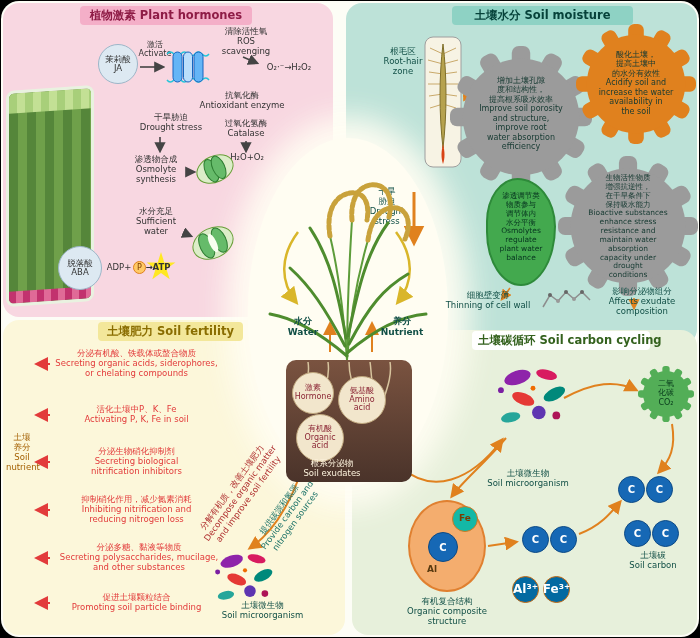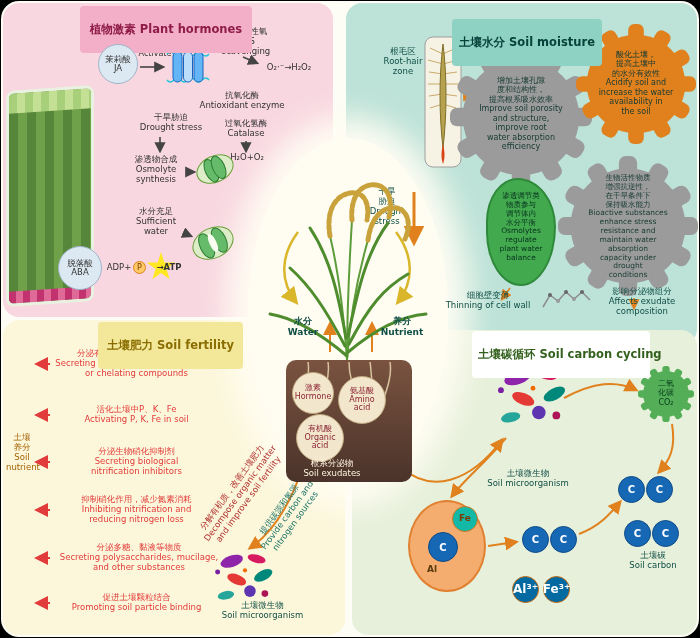--- a/index.html
+++ b/index.html
@@ -9,21 +9,21 @@
   .q{position:absolute;border-radius:16px;z-index:1}
   .q-hormones{left:3px;top:3px;width:330px;height:314px;background:#f8d7e1}
   .q-moisture{left:346px;top:3px;width:351px;height:342px;background:#bde2d8}
   .q-fertility{left:3px;top:320px;width:342px;height:315px;background:#fcf7da}
   .q-carbon{left:352px;top:330px;width:345px;height:305px;background:#e7f0db}
   .ellipse{position:absolute;left:248px;top:138px;width:200px;height:348px;border-radius:50%;
     background:#fffdf2;box-shadow:0 0 30px 22px rgba(255,253,242,.95);z-index:2}
   .ov{position:absolute;left:0;top:0;z-index:3;pointer-events:none}
   .abs{position:absolute;z-index:4}
   .txt{position:absolute;z-index:4;white-space:pre-line;text-align:center;line-height:1.18;color:#333;font-size:9px}
-  .band{position:absolute;z-index:5;text-align:center;font-weight:bold;font-size:11.5px;padding:16px 6px;border-radius:4px;white-space:nowrap}
+  .band{position:absolute;z-index:5;text-align:center;font-weight:bold;font-size:11.5px;padding:2px 6px;border-radius:4px;white-space:nowrap}
   .band-h{background:#f4afc8;color:#8e1c46}
   .band-m{background:#8ed2c4;color:#06423a}
   .band-f{background:#f3e79a;color:#8a6d00}
   .band-c{background:#ffffff;color:#33611d}
   .circle{position:absolute;z-index:5;border-radius:50%;display:flex;align-items:center;justify-content:center;
     text-align:center;white-space:pre-line;line-height:1.1}
   .pill{background:#dde9f2;border:1px solid #9db6c8;color:#333;font-size:8.5px}
   .exu{background:#f2e6cc;border:1.5px solid #bfa77e;color:#8b2635;font-size:8px}
   .cball{background:#1668b5;border:1px solid #0d4a85;color:#fff;font-weight:bold;font-size:10px}
   .ion{background:#0369a1;border:1px solid #c66a10;color:#fff;font-weight:bold;font-size:12px}
@@ -174,23 +174,23 @@
     <ellipse cx="23" cy="23" rx="21" ry="15" fill="#dcedc8" stroke="#689f38" transform="rotate(-25 23 23)"></ellipse>
     <ellipse cx="16" cy="23" rx="6.5" ry="13" fill="#66bb6a" stroke="#2e7d32" transform="rotate(-25 23 23)"></ellipse>
     <ellipse cx="30" cy="23" rx="6.5" ry="13" fill="#66bb6a" stroke="#2e7d32" transform="rotate(-25 23 23)"></ellipse>
     <ellipse cx="23" cy="23" rx="3.5" ry="10" fill="#f8fff0" transform="rotate(-25 23 23)"></ellipse>
   </svg>
   <div class="circle pill" style="left:58px;top:246px;width:44px;height:44px">脱落酸
 ABA</div>
   <div class="star"></div>
   <div class="txt" style="left:104px;top:262px;width:30px;font-size:8.5px">ADP+</div>
   <div class="pi-badge" style="left:133px;top:261px">P</div>
-  <div class="txt" style="left:151px;top:262px;width:36px;font-size:8.5px;font-weight:bold;z-index:5">→ATP</div>
-
-  <div class="band band-m" style="left:452px;top:19px;width:150px">土壤水分 Soil moisture</div>
+  <div class="txt" style="left:140px;top:262px;width:36px;font-size:8.5px;font-weight:bold;z-index:5">→ATP</div>
+
+  <div class="band band-m" style="left:452px;top:6px;width:181px">土壤水分 Soil moisture</div>
   <div class="txt teal" style="left:380px;top:46px;width:46px;font-size:8.5px">根毛区
 Root-hair
 zone</div>
   <svg class="abs" style="left:424px;top:36px" width="38" height="132" viewBox="0 0 38 132">
     <rect x="1" y="1" width="36" height="130" rx="8" fill="#f7f3e4" stroke="#9e9e9e"></rect>
     <g stroke="#c9a96a" stroke-width="1">
       <line x1="19" y1="18" x2="6" y2="12"></line>
         <line x1="19" y1="28" x2="4" y2="24"></line>
       <line x1="19" y1="38" x2="5" y2="36"></line>
         <line x1="19" y1="48" x2="4" y2="48"></line>
@@ -311,20 +311,22 @@
     </svg>
   <div class="txt" style="left:641px;top:379px;width:50px;font-size:8px;color:#083c1c;z-index:5">二氧
 化碳
 CO₂</div>
   <div class="txt teal" style="left:476px;top:468px;width:104px;font-size:8.5px">土壤微生物
 Soil microorganism</div>
   <div class="compo" style="position:absolute;left:408px;top:500px;width:78px;height:92px;border-radius:50%;background:#f4ad6e;border:2px solid #e08030;z-index:4"></div>
   <div class="circle fecirc" style="left:452px;top:506px;width:26px;height:26px">Fe</div>
   <div class="circle cball" style="left:428px;top:532px;width:30px;height:30px">C</div>
   <div class="txt" style="left:416px;top:564px;width:32px;font-weight:bold;color:#5a3a10">Al</div>
+  <div class="txt teal" style="left:388px;top:596px;width:118px;font-size:8.5px">有机复合结构
+Organic composite structure</div>
   <div class="circle ion" style="left:512px;top:576px;width:27px;height:27px">Al³⁺</div>
   <div class="circle ion" style="left:543px;top:576px;width:27px;height:27px">Fe³⁺</div>
   <div class="circle cball" style="left:522px;top:526px;width:27px;height:27px">C</div>
   <div class="circle cball" style="left:550px;top:526px;width:27px;height:27px">C</div>
   <div class="circle cball" style="left:618px;top:476px;width:27px;height:27px">C</div>
   <div class="circle cball" style="left:646px;top:476px;width:27px;height:27px">C</div>
   <div class="circle cball" style="left:624px;top:520px;width:27px;height:27px">C</div>
   <div class="circle cball" style="left:652px;top:520px;width:27px;height:27px">C</div>
   <div class="txt teal" style="left:618px;top:550px;width:70px;font-size:8.5px">土壤碳
 Soil carbon</div>

